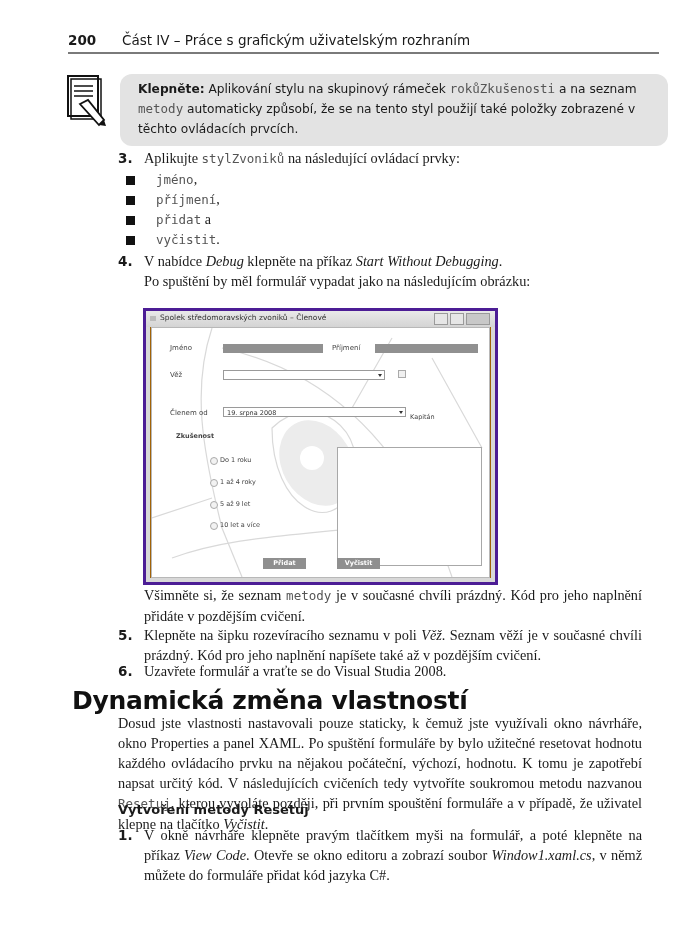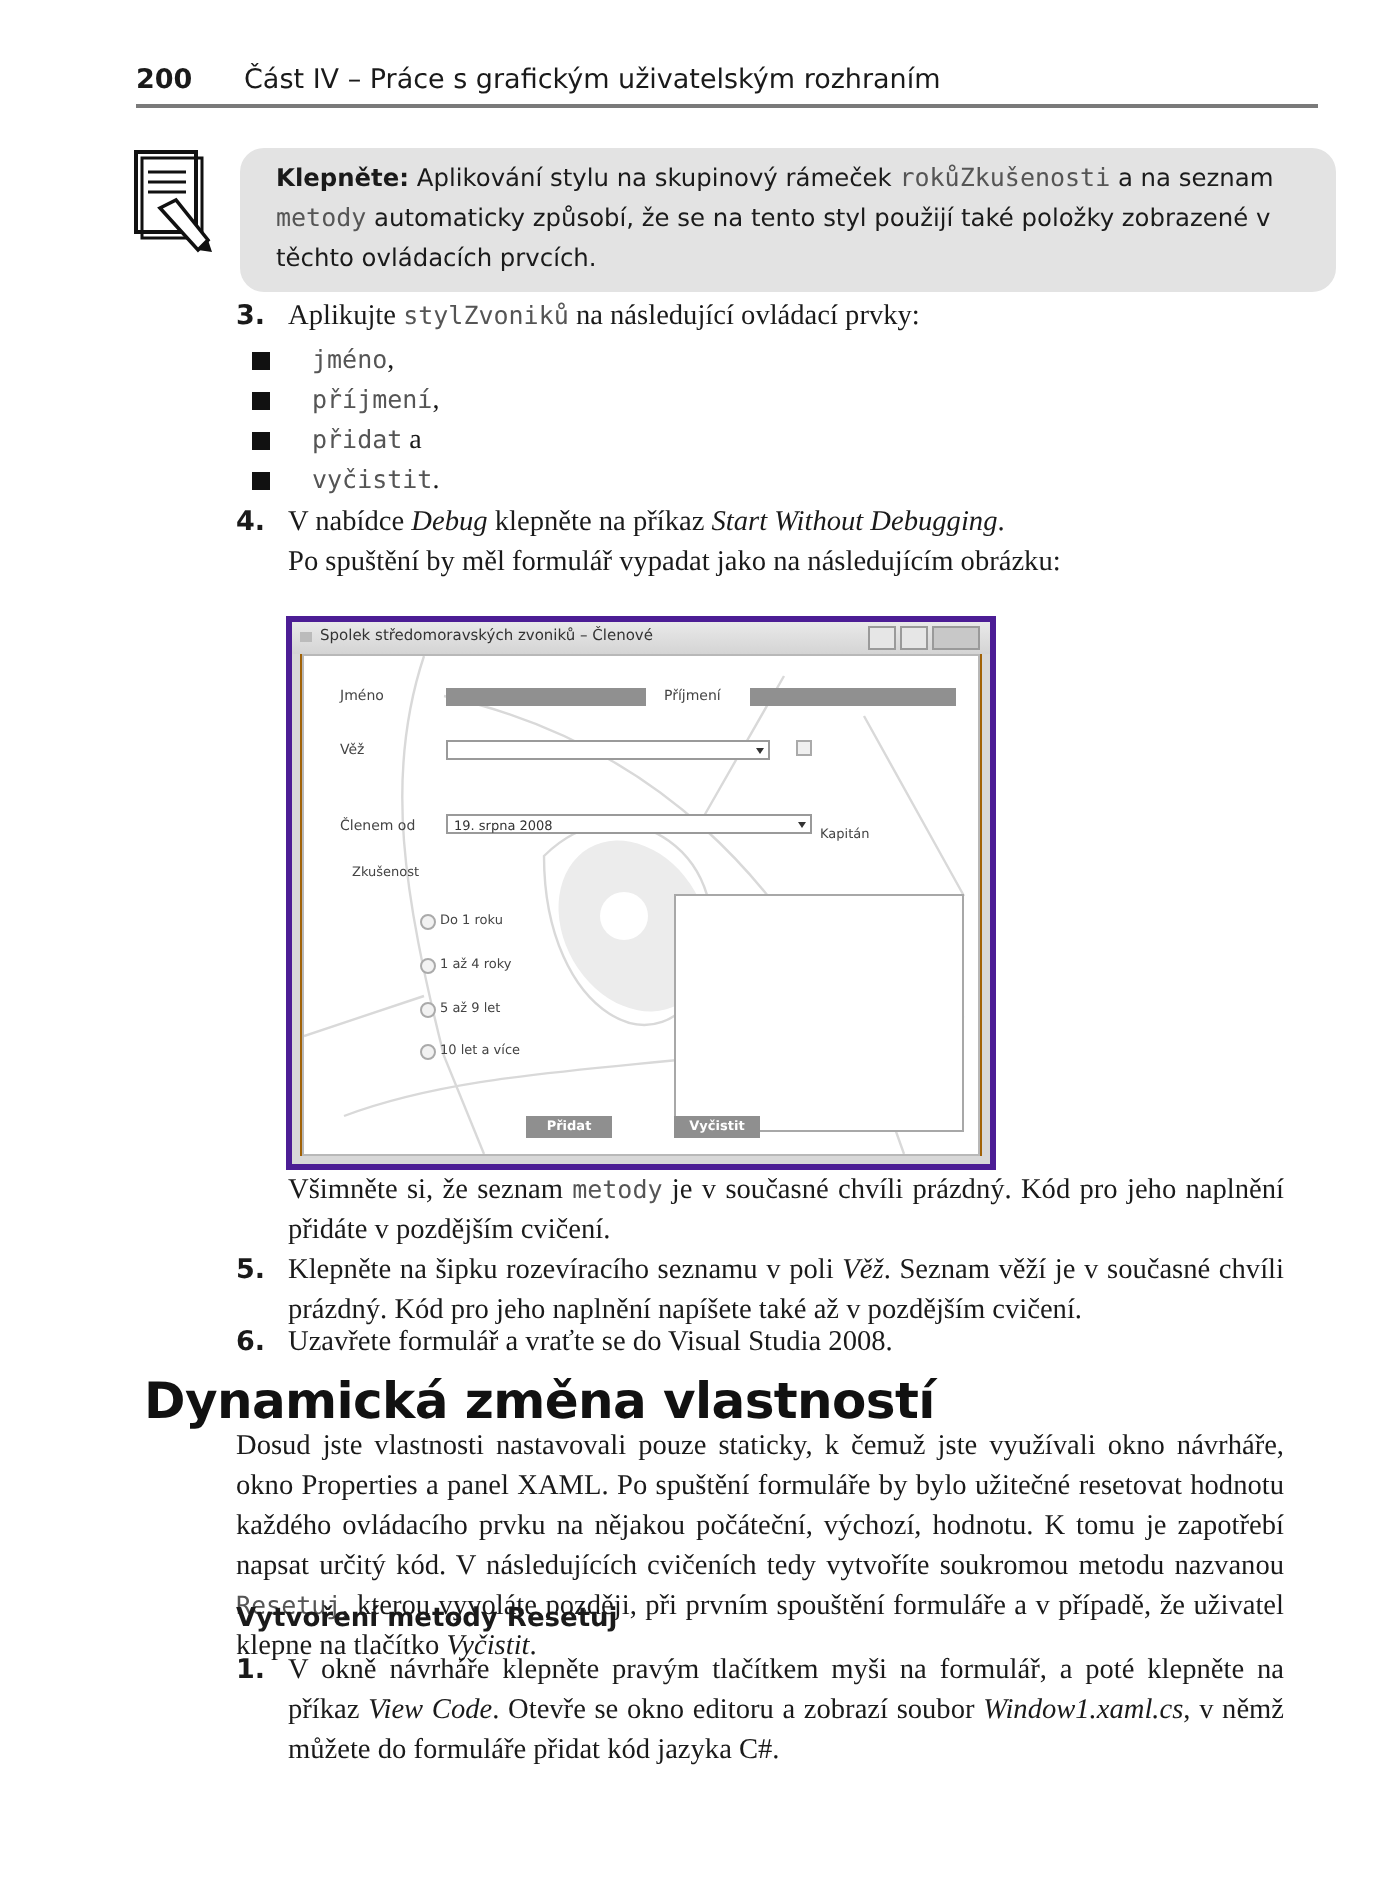--- a/index.html
+++ b/index.html
@@ -113,21 +113,21 @@
     <span class="lbl" style="left:18px; top:43px;">Věž</span>
     <div class="combo" style="left:71px; top:42px; width:162px;">
         <span class="arr"></span>
       </div>
     <span class="chk" style="left:246px; top:42px;"></span>
     <span class="lbl" style="left:258px; top:41px; font-size:6.5px;margin-top:44px;">Kapitán</span>
 
     <span class="lbl" style="left:18px; top:81px;">Členem od</span>
     <div class="combo" style="left:71px; top:79px; width:183px;"><span>19.   srpna   2008</span><span class="arr"></span></div>
 
-    <span class="lbl" style="left:24px; top:104px; font-size:6.5px;">Zkušenost</span>
+    <span class="lbl" style="left:24px; top:104px; font-size:6.5px;font-weight:bold;">Zkušenost</span>
     <span class="radio" style="left:58px; top:129px;"></span>
     <span class="lbl" style="left:68px; top:128px; font-size:6.5px;">Do 1 roku</span>
     <span class="radio" style="left:58px; top:151px;"></span>
     <span class="lbl" style="left:68px; top:150px; font-size:6.5px;">1 až 4 roky</span>
     <span class="radio" style="left:58px; top:173px;"></span>
     <span class="lbl" style="left:68px; top:172px; font-size:6.5px;">5 až 9 let</span>
     <span class="radio" style="left:58px; top:194px;"></span>
     <span class="lbl" style="left:68px; top:193px; font-size:6.5px;">10 let a více</span>
 
     <div class="list"></div>

